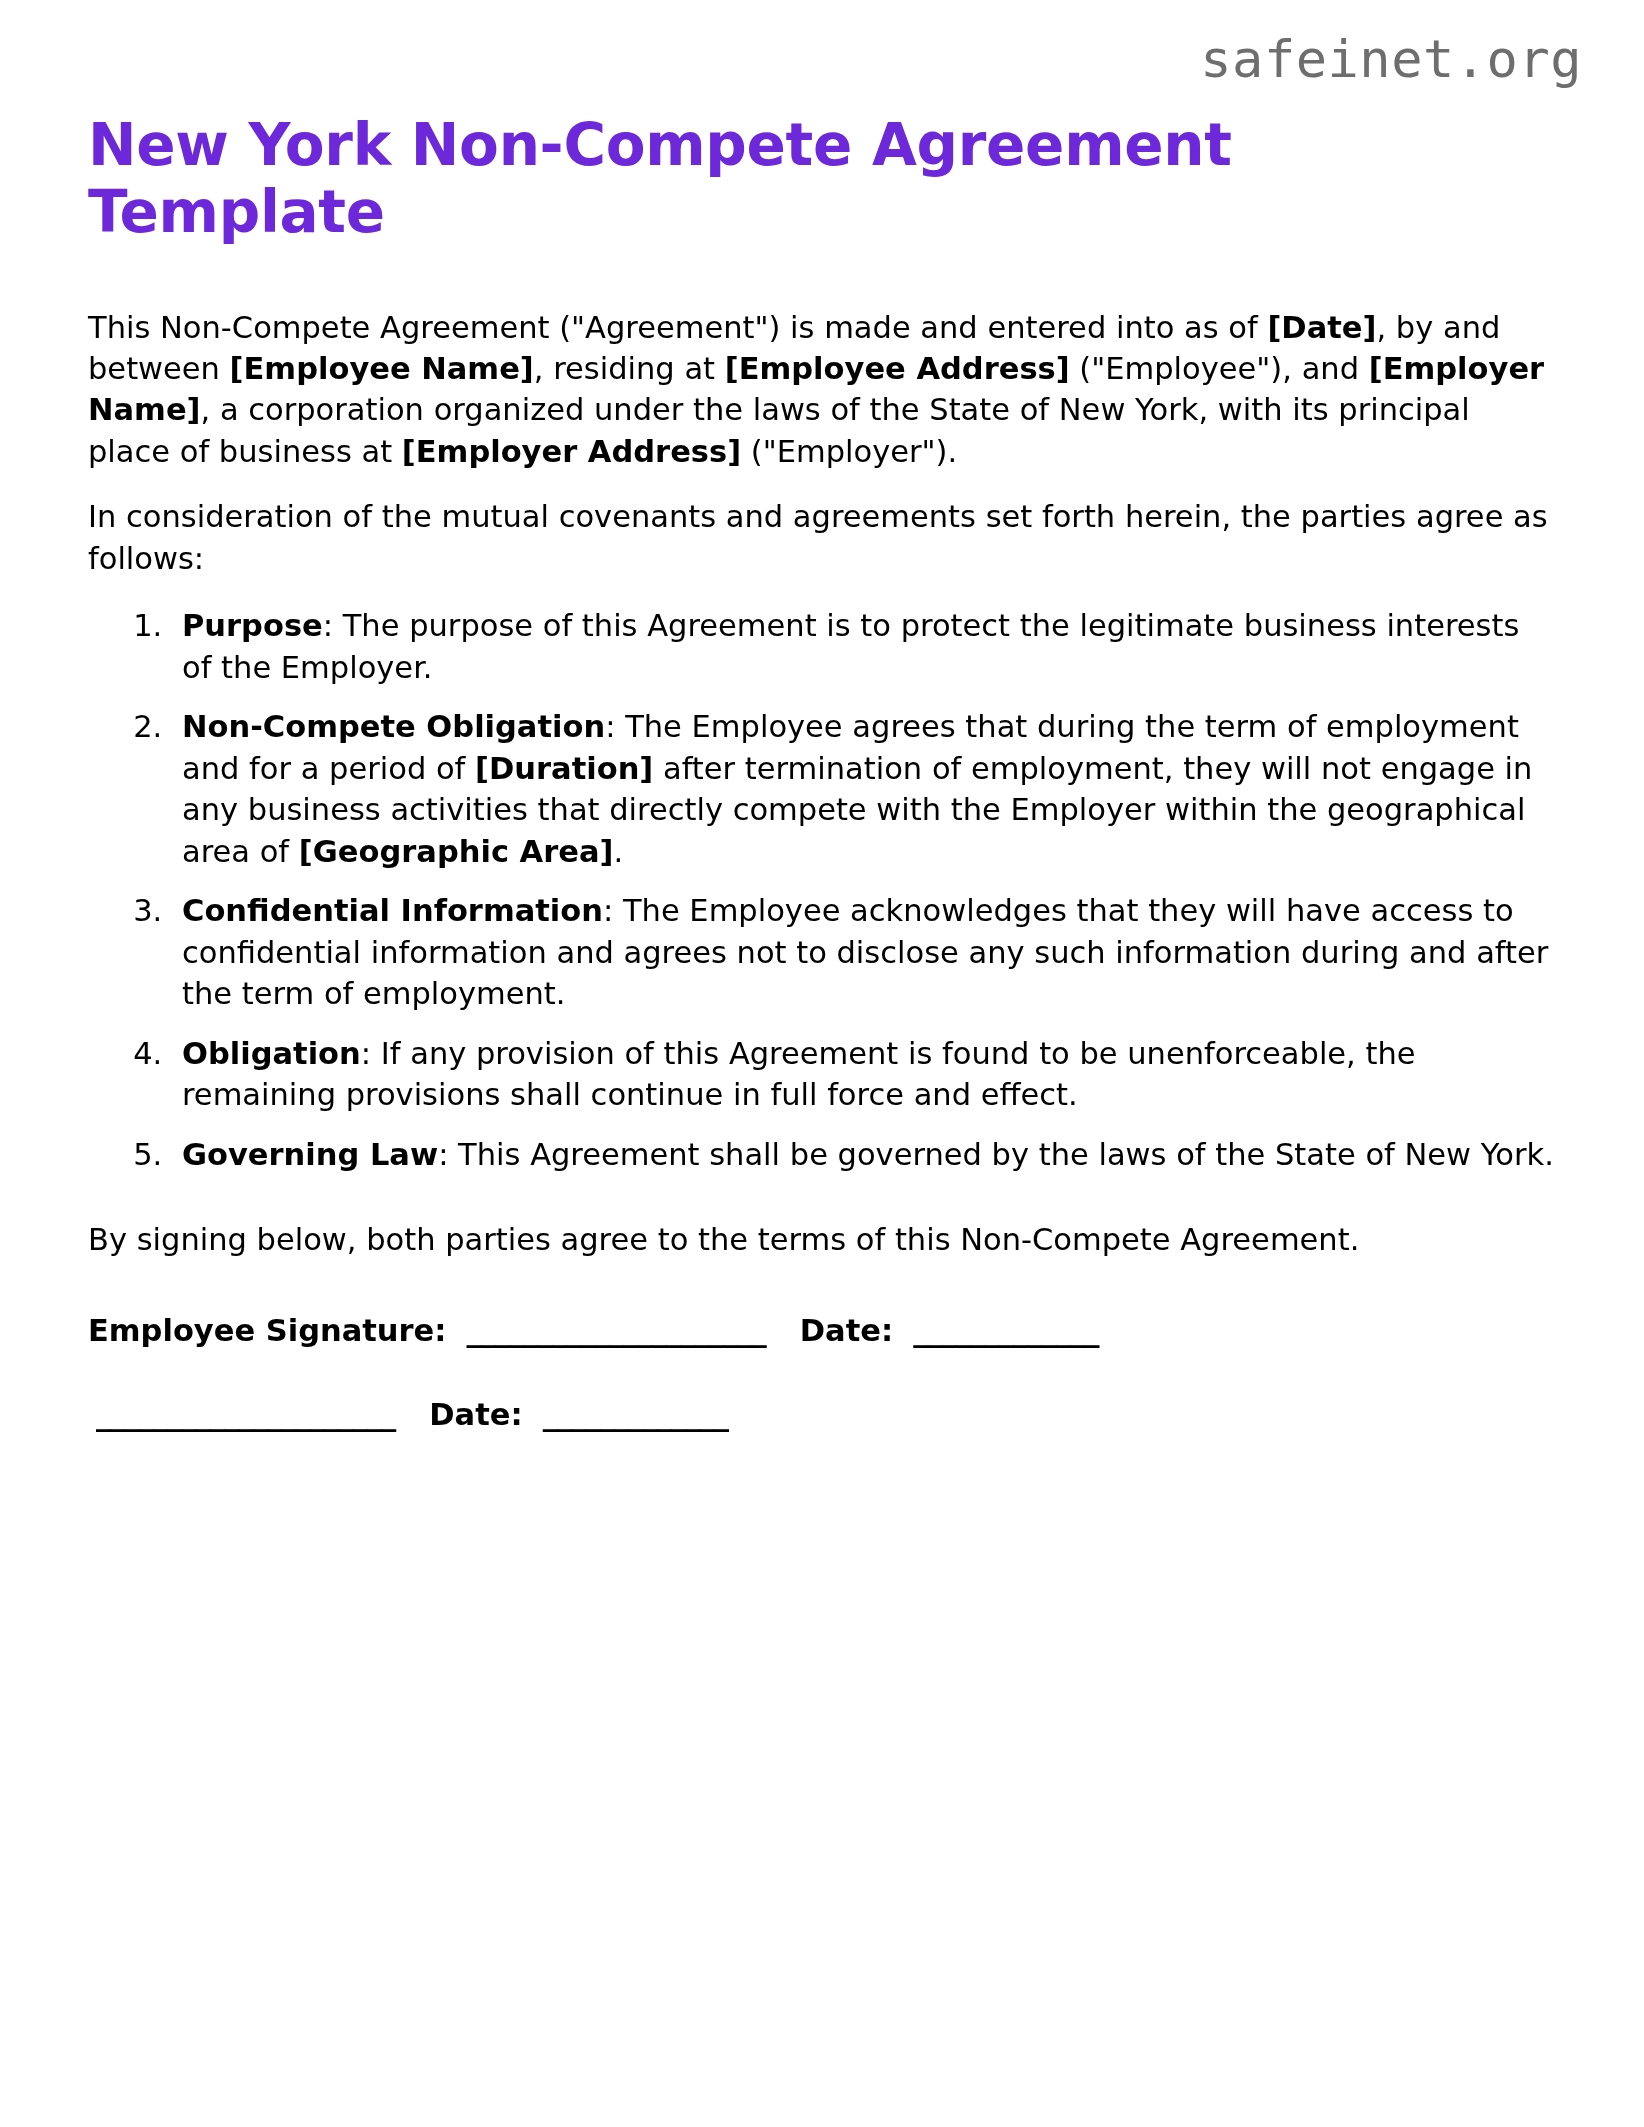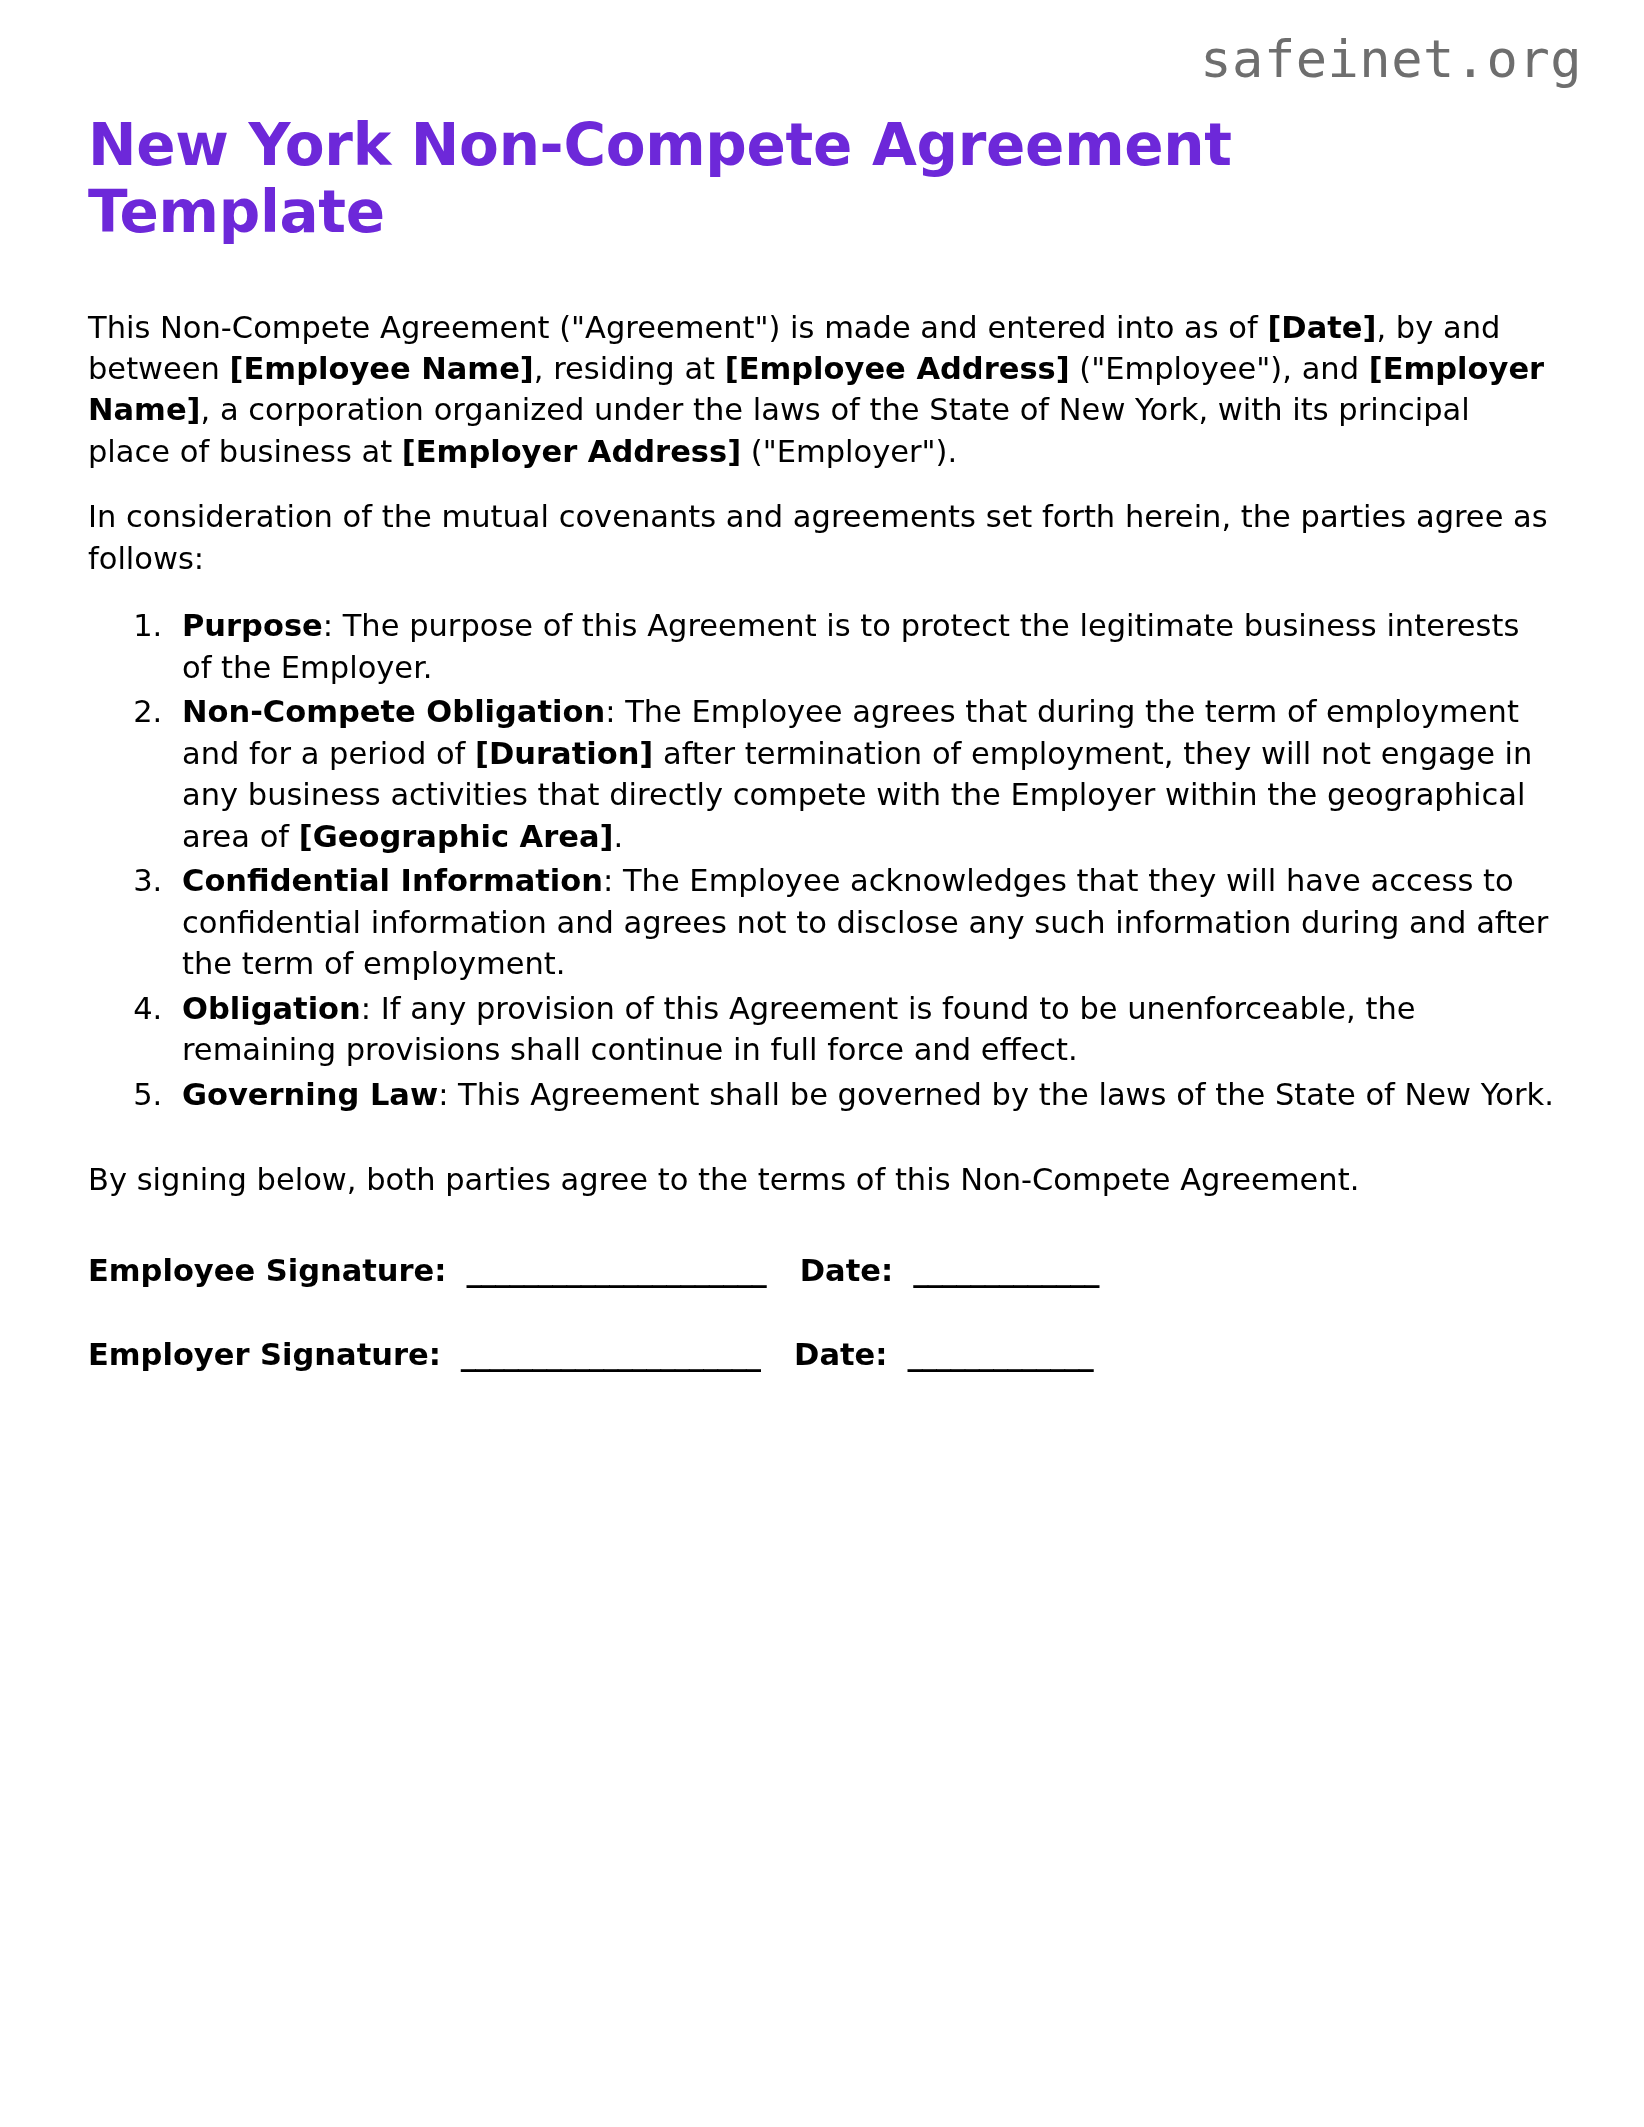--- a/index.html
+++ b/index.html
@@ -60,21 +60,21 @@
   ol#clauses {
     margin: 26px 0 0 0;
     padding-left: 84px;
     font-size: 30.5px;
     line-height: 1.36;
   }
   ol#clauses > li {
     margin: 0;
     padding-left: 10px;
   }
-  ol#clauses > li + li { margin-top: 3px; }
+  ol#clauses > li + li { margin-top: 18px; }
 
   .b { font-weight: 700; }
 
   #signatures { margin-top: 50px; }
   .sig-row {
     display: flex;
     align-items: baseline;
     font-size: 30.5px;
     font-weight: 700;
     line-height: 1.36;
@@ -129,21 +129,20 @@
     <div id="signatures">
 
       <div class="sig-row">
         <span class="sig-label">Employee Signature:</span>
         <span class="sig-rule">_____________________</span>
         <span class="date-label">Date:</span>
         <span class="date-rule">_____________</span>
       </div>
 
       <div class="sig-row">
-        <span class="sig-label">Employer Signature:</span>
         <span class="sig-rule">_____________________</span>
         <span class="date-label">Date:</span>
         <span class="date-rule">_____________</span>
       </div>
 
     </div>
 
   </div>
 </div>
 

